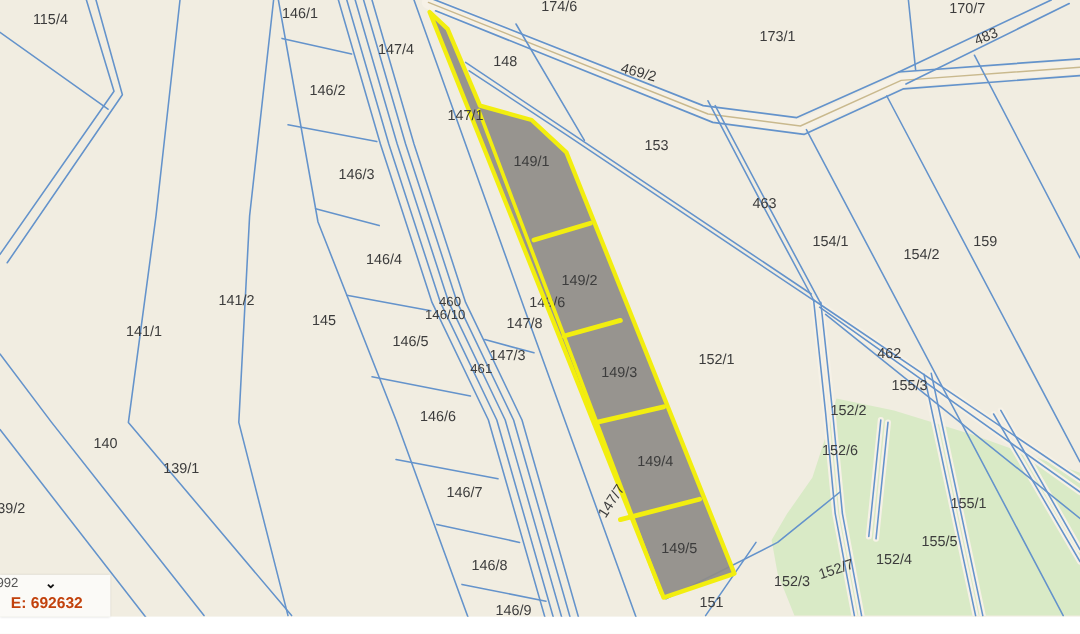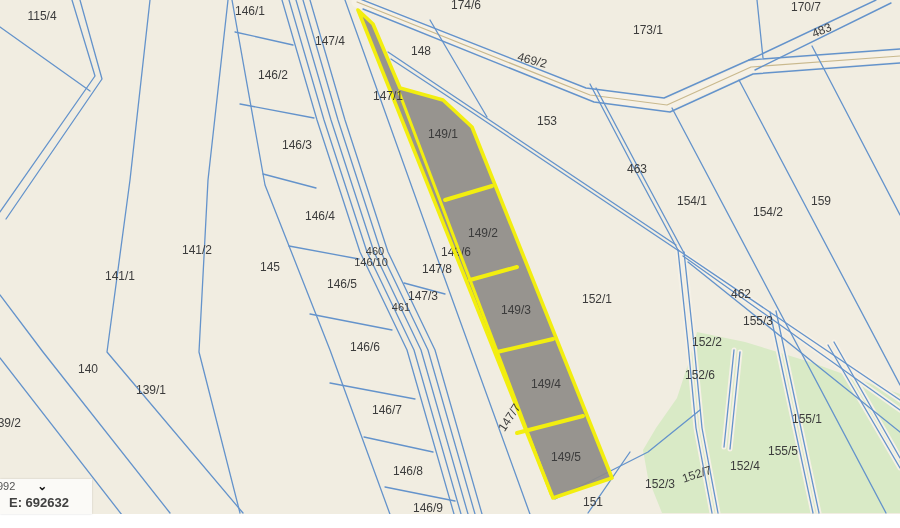--- a/index.html
+++ b/index.html
@@ -4,21 +4,21 @@
 <style>
   html,body{margin:0;padding:0;background:#fff;}
   #stage{position:relative;width:900px;height:528px;background:#ffffff;overflow:hidden;
          font-family:"Liberation Sans",sans-serif;}
   #map-svg{position:absolute;left:0;top:0;}
   #coord-widget{position:absolute;left:0;top:479px;width:92px;height:35px;
     background:#fbfaf7;box-shadow:0 0 2px rgba(0,0,0,0.15);z-index:5;}
   #coord-row1{display:flex;align-items:center;height:14px;padding-left:1px;}
   #coord-system{font-size:11px;color:#555;margin-left:-4px;letter-spacing:0;}
   #coord-chevron{font-size:12px;font-weight:bold;color:#111;margin-left:22px;line-height:8px;}
-  #coord-easting{font-size:13px;font-weight:bold;color:#404040;padding-left:9px;padding-top:2px;
+  #coord-easting{font-size:13px;font-weight:bold;color:#c2410c;padding-left:9px;padding-top:2px;
     font-family:"Liberation Sans",sans-serif;}
 </style>
 </head>
 <body>
 
 <div id="stage">
   <svg id="map-svg" width="900" height="514" viewBox="0 0 900 514">
       <rect x="0" y="0" width="900" height="514" fill="#f1ede1"></rect>
       <polygon points="697,332 745,342 810,362 860,380 900,394 900,513 662,513 648,478 643,450 656,428 677,398 690,358" fill="#d9eac6" stroke="none"></polygon>
       <polyline points="357,2 590,95 667,105 751,67 900,56" fill="none" stroke="#f6f1e6" stroke-width="11" stroke-linecap="round" stroke-linejoin="round"></polyline>

